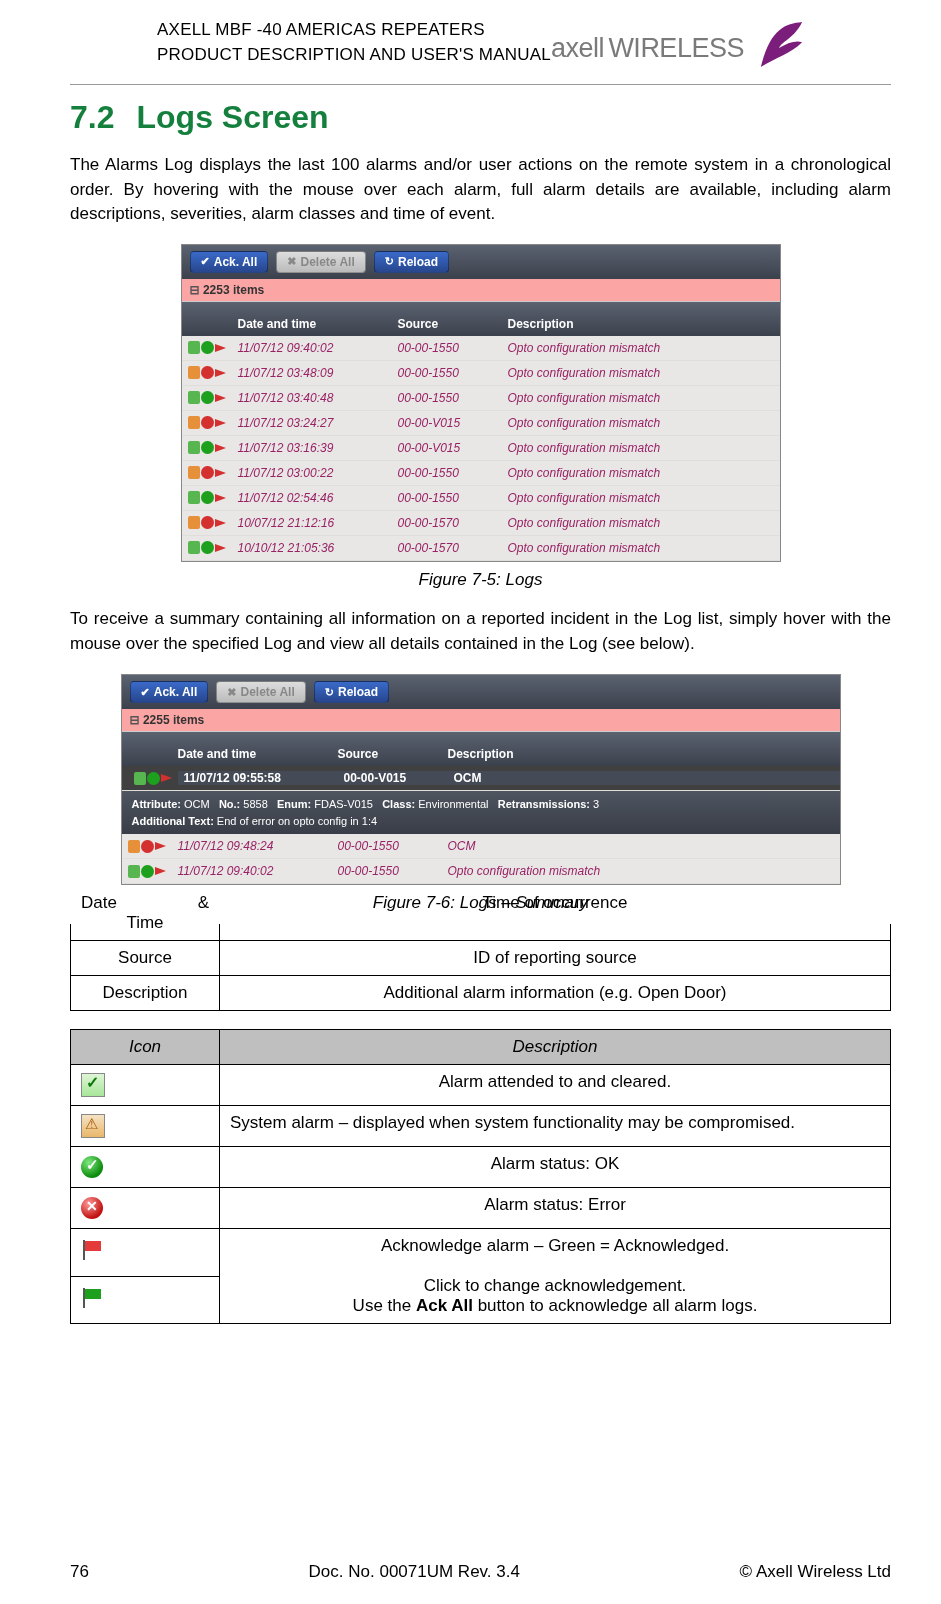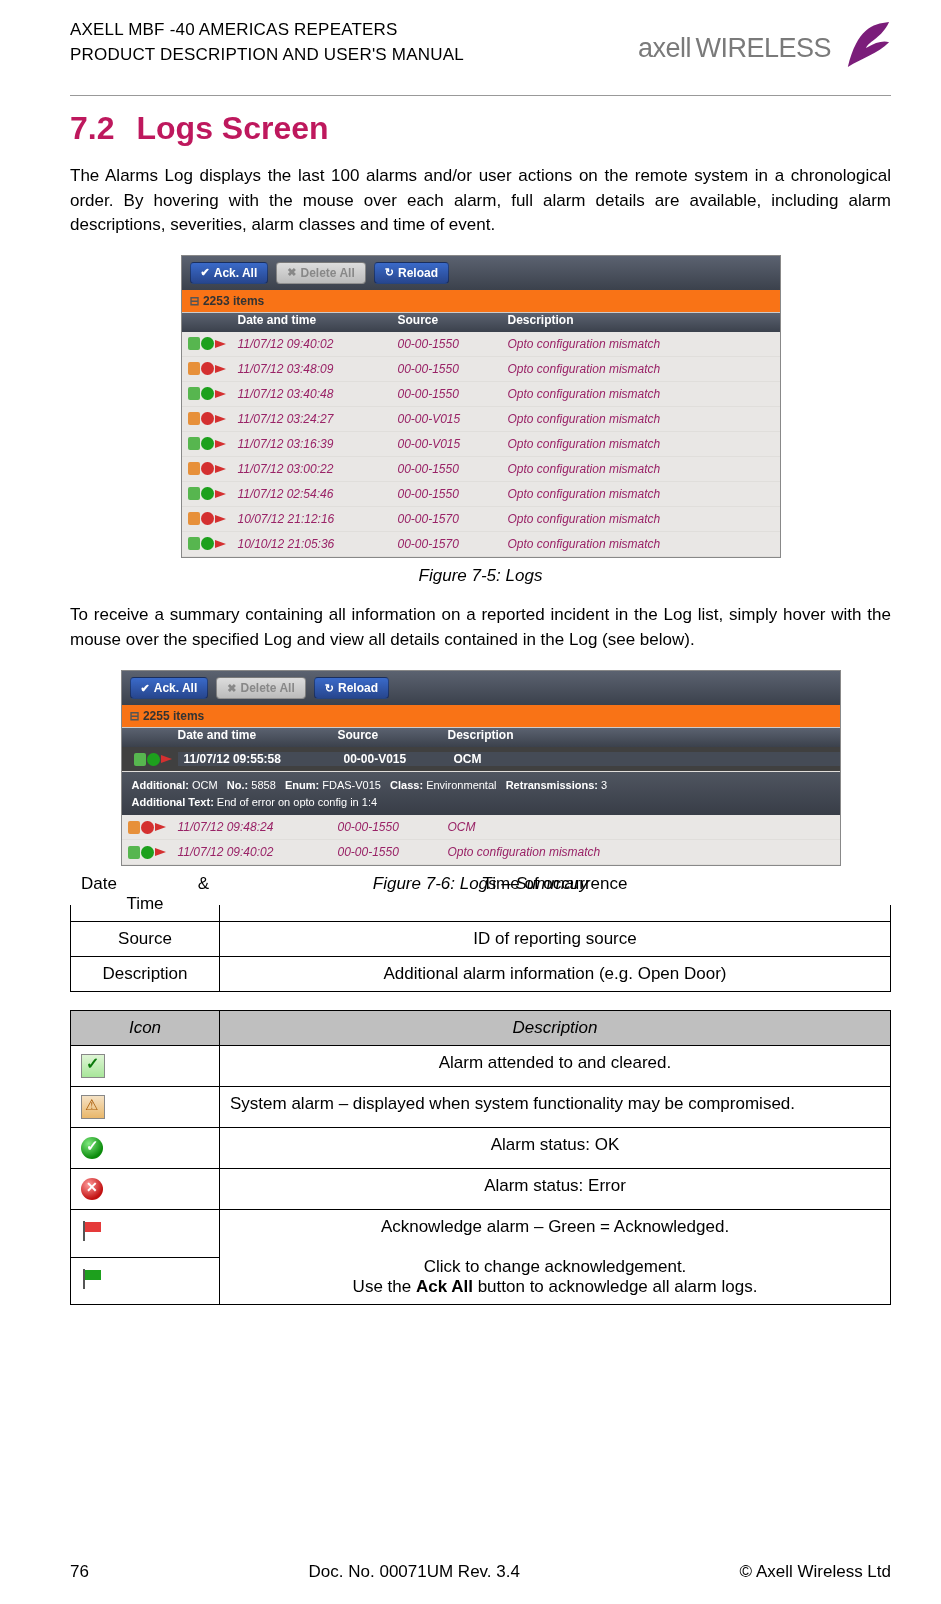--- a/index.html
+++ b/index.html
@@ -13,39 +13,39 @@
     }
     .page {
       width: 941px;
       min-height: 1604px;
       padding: 18px 50px 20px 70px;
       box-sizing: border-box;
       position: relative;
     }
     .header {
       display: flex;
-      justify-content: space-between;
+      justify-content: center;
       align-items: flex-start;
       border-bottom: 1px solid #999;
-      padding-bottom: 17px;
+      padding-bottom: 6px;
     }
     .header-left {
       font-size: 17px;
       line-height: 1.45;
       letter-spacing: 0.2px;
     }
     .logo {
       display: flex;
       align-items: center;
       gap: 12px;
     }
     .logo-text { color: #7a7a7a; font-size: 27px; font-weight: 300; letter-spacing: -0.5px; }
     .logo-mark svg { height: 56px; }
     h2.section {
-      color: #be185d;
+      color: #15803d;
       font-family: Arial, sans-serif;
       font-size: 32px;
       font-weight: bold;
       margin: 14px 0 14px 0;
     }
     h2.section .num { margin-right: 22px; }
     .body { font-size: 17px; line-height: 1.45; text-align: justify; }
     .caption { text-align: center; font-style: italic; font-size: 17px; margin: 8px 0 12px; }
     .screenshot {
       margin: 12px auto 0 auto;
@@ -69,29 +69,29 @@
       color: #fff;
       font-size: 12px;
       font-weight: bold;
       border: 1px solid rgba(0,0,0,.35);
       background: linear-gradient(#3a6ac9,#27468e);
       display:inline-flex; align-items:center; gap:4px;
     }
     .ss-btn.disabled { background: linear-gradient(#ddd,#bbb); color:#888; }
     .ss-btn .glyph { font-size:11px; }
     .ss-count {
-      background:#f97316; border-bottom:1px solid #ccc; padding:4px 8px; font-weight:bold; color:#333; font-size:12px;
+      background:#fca5a5; border-bottom:1px solid #ccc; padding:4px 8px; font-weight:bold; color:#333; font-size:12px;
     }
     .ss-count::before { content:"\229F  "; color:#555; }
     .ss-headrow {
       background: linear-gradient(#5b6270,#3b414c);
       color:#fff; font-weight:bold;
       display:grid;
       grid-template-columns: 50px 160px 110px 1fr;
-      padding: 0 0 5px 0;
+      padding: 15px 0 5px 0;
       font-size: 12px;
     }
     .ss-headrow > div { padding: 0 6px; }
     .ss-row {
       display:grid;
       grid-template-columns: 50px 160px 110px 1fr;
       padding: 5px 0;
       color:#926; font-style: italic;
       border-bottom: 1px solid #e0dedb;
       font-size: 12px;
@@ -328,21 +328,21 @@
           <div class="ss-row" style="background: #404040; color: rgb(255, 255, 255); font-style: normal; padding-left: 6px;">
             <div class="c1">
               <span class="ico i-green"></span>
               <span class="ico i-ok"></span>
               <span class="i-flag-r"></span>
             </div>
             <div style="background:#454b56;color:#fff;font-style:normal;font-weight:bold">11/07/12 09:55:58</div>
             <div style="background:#454b56;color:#fff;font-style:normal;font-weight:bold">00-00-V015</div>
             <div style="background:#454b56;color:#fff;font-style:normal;font-weight:bold">OCM</div>
           </div>
-          <div class="detail-row"><b>Additional:</b> OCM &nbsp; <b>No.:</b> 5858 &nbsp; <b>Enum:</b> FDAS-V015 &nbsp; <b>Class:</b> Environmental &nbsp; <b>Retransmissions:</b> 3<br><b>Additional Text:</b> End of error on opto config in 1:4</div>
+          <div class="detail-row"><b>Attribute:</b> OCM &nbsp; <b>No.:</b> 5858 &nbsp; <b>Enum:</b> FDAS-V015 &nbsp; <b>Class:</b> Environmental &nbsp; <b>Retransmissions:</b> 3<br><b>Additional Text:</b> End of error on opto config in 1:4</div>
           <div class="ss-row">
             <div class="c1">
               <span class="ico i-orange"></span>
               <span class="ico i-err"></span>
               <span class="i-flag-r"></span>
             </div>
             <div>11/07/12 09:48:24</div>
             <div>00-00-1550</div>
             <div>OCM</div>
           </div>

